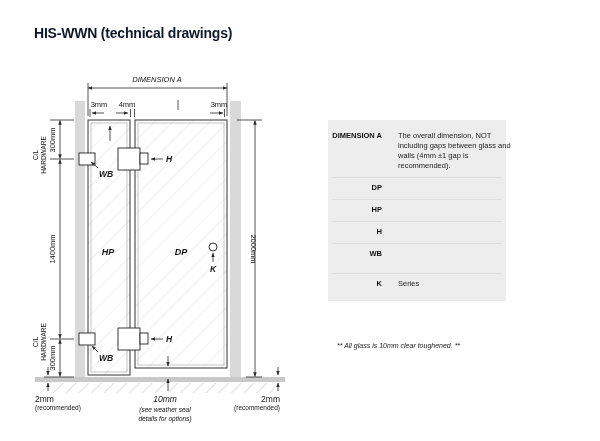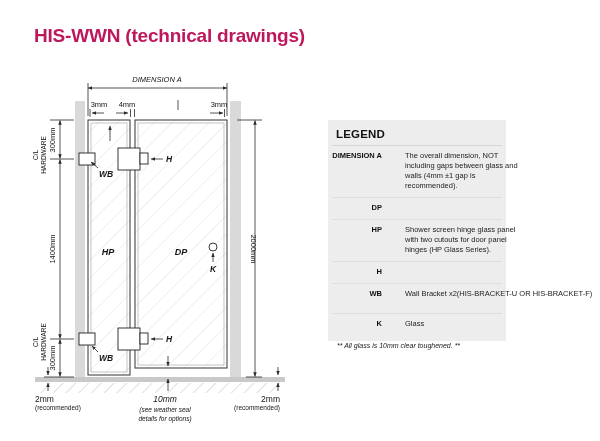--- a/index.html
+++ b/index.html
@@ -1,22 +1,22 @@
 <!DOCTYPE html>
 <html><head>
 <meta charset="utf-8">
 <style>
   html,body{margin:0;padding:0;background:#fff;}
   .screen{
     position:relative;width:600px;height:441px;background:#ffffff;
     font-family:"Liberation Sans",sans-serif;color:#111;overflow:hidden;
   }
   .page-title{
-    position:absolute;left:34px;top:25px;font-size:19px;font-weight:bold;
-    letter-spacing:-0.2px;color:#be185d;
+    position:absolute;left:34px;top:25px;font-size:14px;font-weight:bold;
+    letter-spacing:-0.2px;color:#0f172a;
   }
   .drawing-svg{position:absolute;left:0;top:0;}
   svg text{font-family:"Liberation Sans",sans-serif;fill:#141414;}
   .t{font-size:7.5px;}
   .ts{font-size:6.5px;}
   .tv{font-size:8.5px;}
   .it{font-style:italic;}
   .b{font-weight:bold;}
   .dim{stroke:#2a2a2a;stroke-width:0.8;fill:none;}
   .edge{stroke:#333;stroke-width:1;}
@@ -32,21 +32,21 @@
   .legend-row{
     display:flex;align-items:flex-start;
     padding:5px 0 6px 0;border-bottom:1px solid #dedede;
   }
   .legend-row:last-child{border-bottom:none;}
   .legend-term{
     width:50px;flex:0 0 50px;text-align:right;font-weight:bold;
     font-size:7.5px;line-height:10px;
   }
   .legend-desc{
-    width:114px;flex:0 0 114px;margin-left:23px;
+    width:114px;flex:0 0 114px;margin-left:16px;
     font-size:7.5px;line-height:10px;color:#222;
   }
   .legend-row.nowrap .legend-desc{white-space:nowrap;overflow:visible;}
   .legend-row.tall-gap{padding-bottom:14px;}
   .legend-footnote{
     position:absolute;left:337px;top:342px;font-size:7px;font-style:italic;
     color:#222;
   }
 </style>
 </head>
@@ -189,41 +189,38 @@
       <text x="35" y="410" class="ts">(recommended)</text>
       <text x="165" y="402" text-anchor="middle" class="tv it">10mm</text>
       <text x="165" y="412" text-anchor="middle" class="ts it">(see weather seal</text>
       <text x="165" y="421" text-anchor="middle" class="ts it">details for options)</text>
       <text x="280" y="402" text-anchor="end" class="tv">2mm</text>
       <text x="280" y="410" text-anchor="end" class="ts">(recommended)</text>
     </g>
   </svg>
 
   <div class="legend">
-    <div class="legend-title">LEGEND</div>
 
     <div class="legend-row">
       <span class="legend-term">DIMENSION A</span>
       <span class="legend-desc">The overall dimension, NOT including gaps between glass and walls (4mm ±1 gap is recommended).</span>
     </div>
     <div class="legend-row">
       <span class="legend-term">DP</span>
     </div>
     <div class="legend-row">
       <span class="legend-term">HP</span>
-      <span class="legend-desc">Shower screen hinge glass panel with two cutouts for door panel hinges (HP Glass Series).</span>
     </div>
     <div class="legend-row">
       <span class="legend-term">H</span>
     </div>
     <div class="legend-row nowrap tall-gap">
       <span class="legend-term">WB</span>
-      <span class="legend-desc">Wall Bracket x2(HIS-BRACKET-U OR HIS-BRACKET-F)</span>
     </div>
     <div class="legend-row">
       <span class="legend-term">K</span>
-      <span class="legend-desc">Glass</span>
+      <span class="legend-desc">Series</span>
     </div>
   </div>
 
   <div class="legend-footnote">** All glass is 10mm clear toughened. **</div>
 
 </div>
 
 </body></html>

